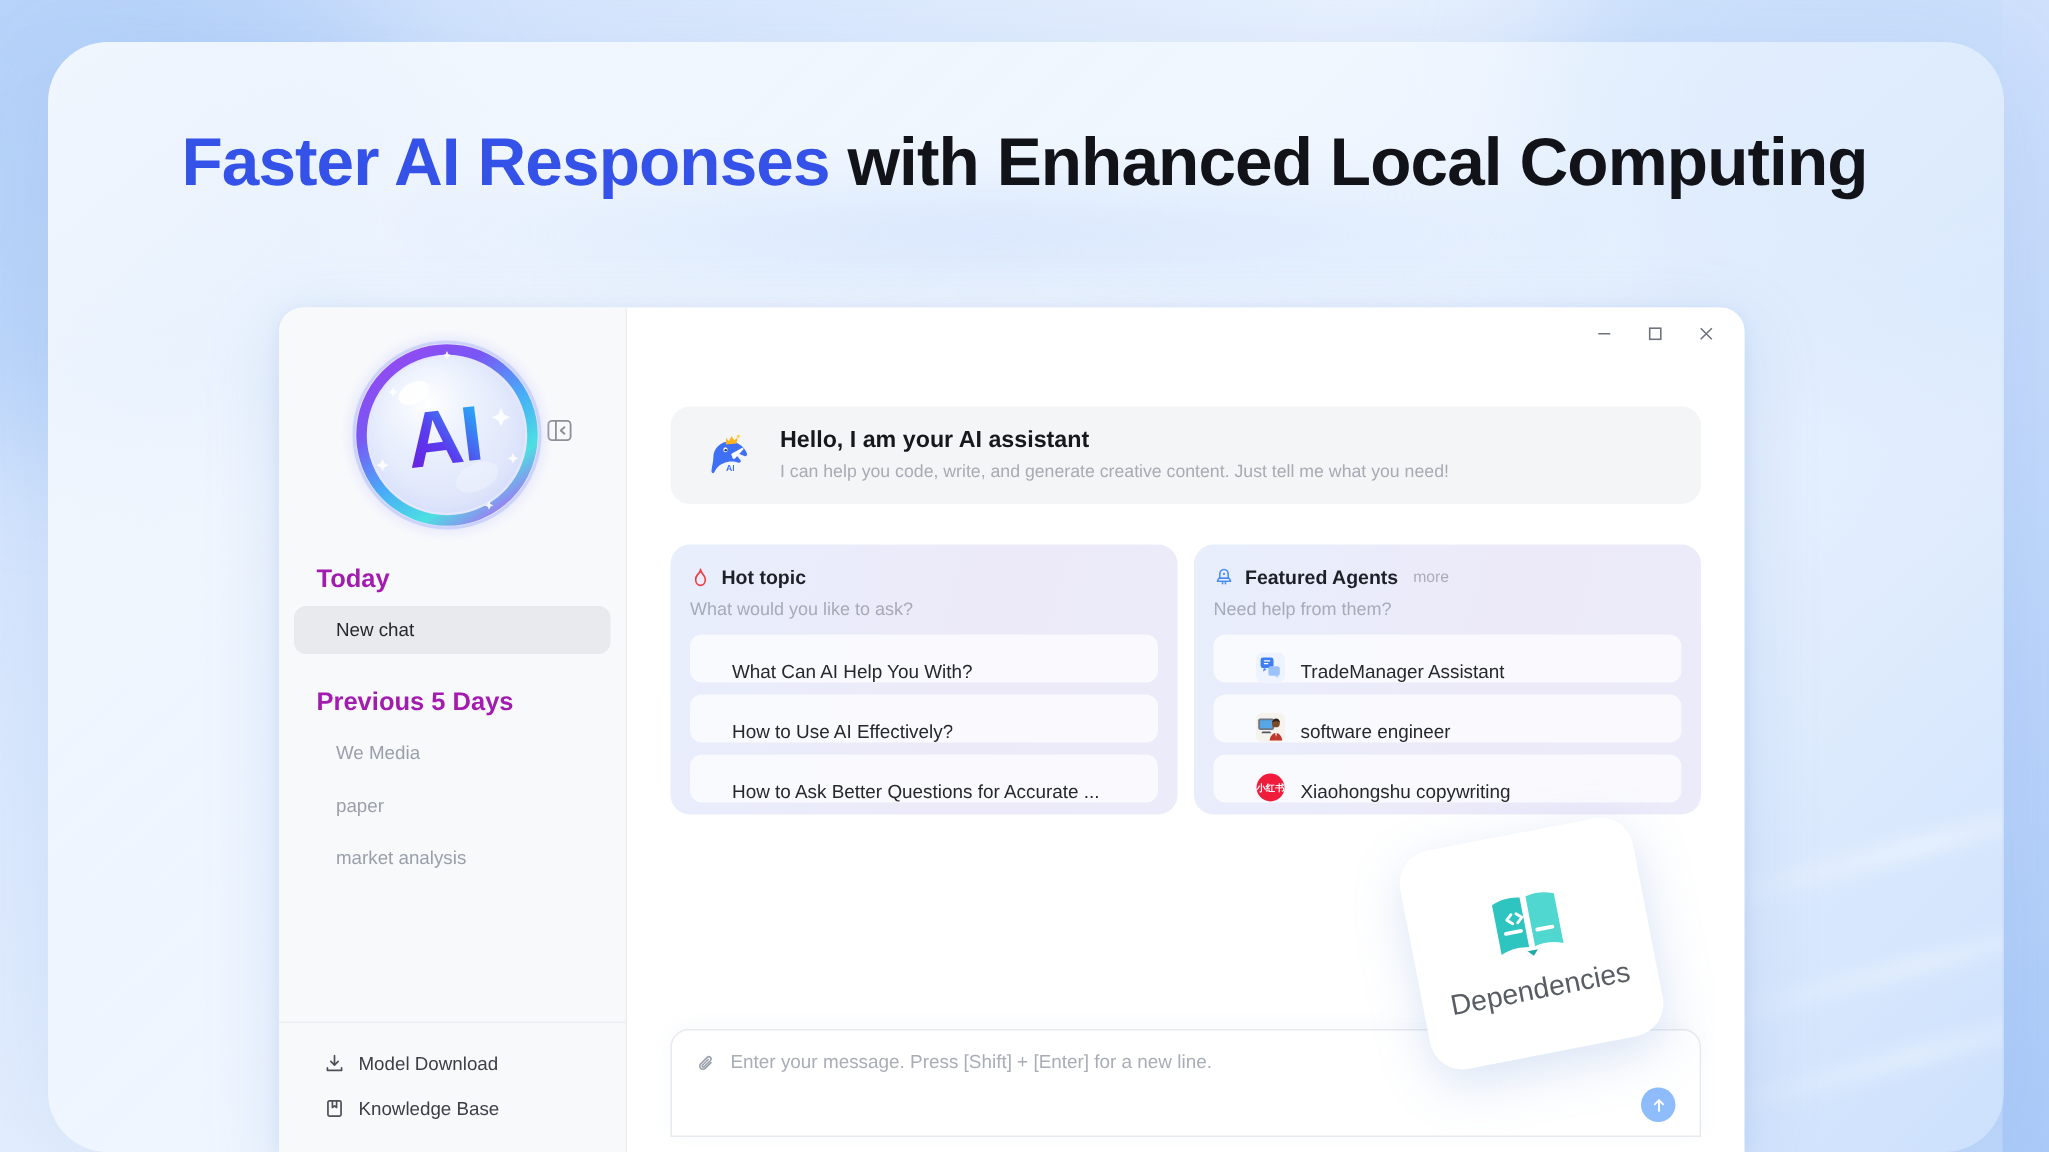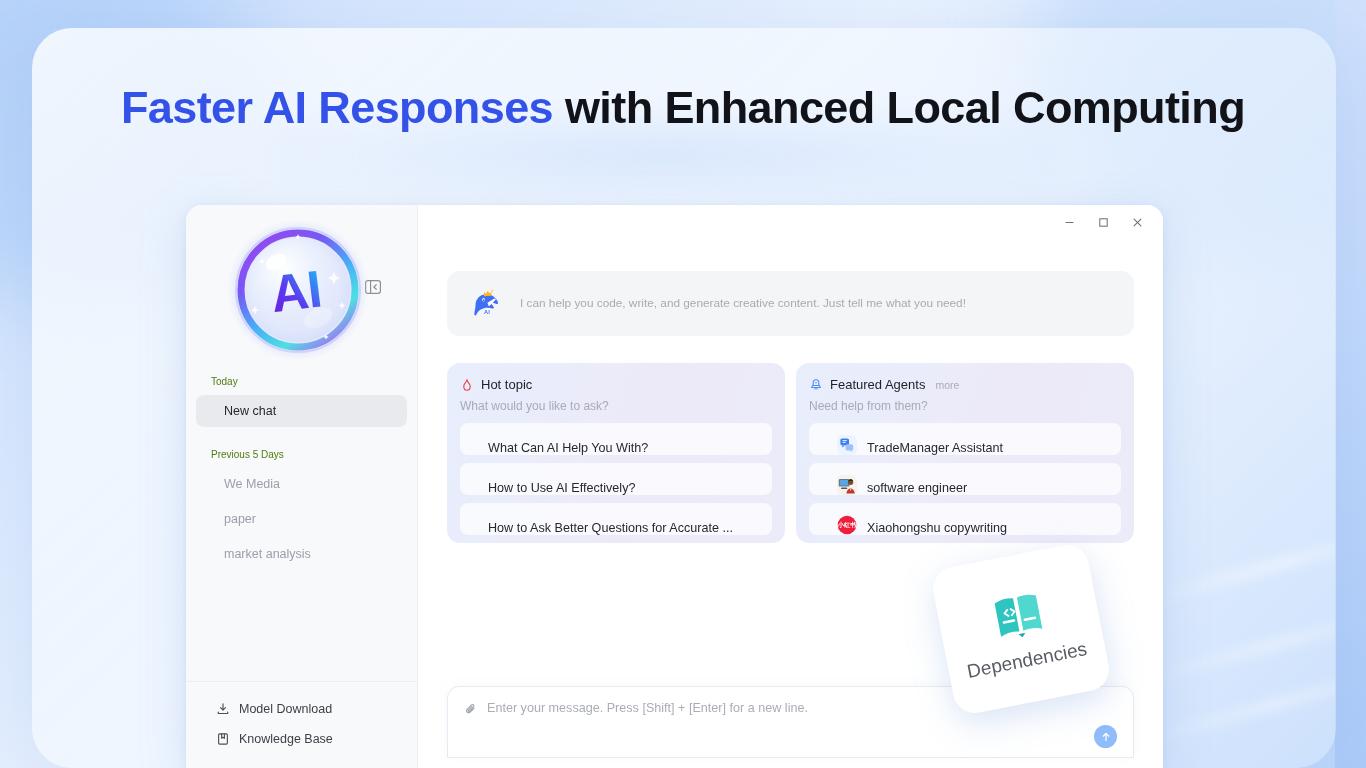--- a/index.html
+++ b/index.html
@@ -78,21 +78,21 @@
     width: 232px; height: 100%;
     background: #f8f9fb;
     border-right: 1px solid #eceef2;
     display: flex; flex-direction: column;
     padding-top: 163px;
     position: relative;
     flex: none;
   }
   #sidebar-scroll { flex: 1 1 auto; overflow: hidden; padding: 0 10px; }
   .side-group-title {
-    font-size: 10px; font-weight: normal; color: #4d7c0f;
+    font-size: 17px; font-weight: bold; color: #a21caf;
     padding: 8px 15px 8px;
   }
   .side-item {
     font-size: 12.5px; color: #9aa0ab;
     padding: 9px 15px 9px 28px;
     border-radius: 8px; margin-bottom: 3px;
     white-space: nowrap; overflow: hidden; text-overflow: ellipsis;
     cursor: default;
   }
   .side-item.active { background: #e9eaee; color: #25282e; }
@@ -151,21 +151,21 @@
     flex: 1 1 0; min-width: 0;
     height: 180px;
     border-radius: 13px;
     padding: 14px 13px 0 13px;
     background: linear-gradient(105deg,#e8eefc 0%,#eceaf9 55%,#ecebfa 100%);
     overflow: hidden;
   }
   .card-head { display: flex; align-items: center; gap: 7px; }
   .card-head .chead-ico { width: 14px; height: 14px; flex: none; }
   .card-head .chead-ico svg { display: block; width: 14px; height: 14px; }
-  .card-title { font-size: 13px; font-weight: normal; color: #1d2026; }
+  .card-title { font-size: 13px; font-weight: bold; color: #1d2026; }
   .card-more { font-size: 10.5px; color: #a9adb8; margin-left: 3px; align-self: flex-end; padding-bottom: 1px; }
   .card-sub { font-size: 12px; color: #a7abb6; margin-top: 7px; }
 
   .pill-list { margin-top: 10px; display: flex; flex-direction: column; gap: 8px; }
   .pill {
     height: 32px;
     background: rgba(255,255,255,.72);
     border-radius: 8px;
     display: flex; align-items: flex-end;
     padding: 0 28px; gap: 10px;
@@ -333,20 +333,21 @@
               <ellipse cx="17.5" cy="15.6" rx="1.5" ry="1.8" fill="#fff"></ellipse>
               <circle cx="17.7" cy="15.9" r=".85" fill="#1d2d6b"></circle>
               <path d="M21.5 18.6 29 14.3c.8-.5 1.6.5 1 1.2l-5.8 6.2c-.6.7-1.8.2-1.8-.7z" fill="#fff"></path>
               <path d="M18.4 28.4c.1-1.9 1.9-3.2 3.6-2.9 1.7.3 2.8 2 2.3 3.6-.5 1.8-2.6 2.6-4.1 1.6-1-.6-1.9-1.3-1.8-2.3z" fill="#fff" opacity=".92"></path>
               <text x="20.9" y="30.4" font-family="Liberation Sans, sans-serif" font-size="6.1" font-weight="bold" fill="#3f6ff5" text-anchor="middle">AI</text>
               <path d="M18 7.3l1.9 2.2 1.8-3.4 2.1 2.8 2.2-2.1-.6 4.4-7.6.7z" fill="#ffb31f"></path>
               <circle cx="26.6" cy="6.1" r="1.1" fill="#ffd24d"></circle>
             </svg>
           </div>
           <div>
+            <div id="greet-title">Hello, I am your AI assistant</div>
             <div id="greet-sub">I can help you code, write, and generate creative content. Just tell me what you need!</div>
           </div>
         </div>
 
         <div id="cards">
 
           <div class="topic-card">
             <div class="card-head">
               <span class="chead-ico">
                 <svg viewBox="0 0 16 16" fill="none" stroke="#ef3b44" stroke-width="1.25" stroke-linejoin="round">

